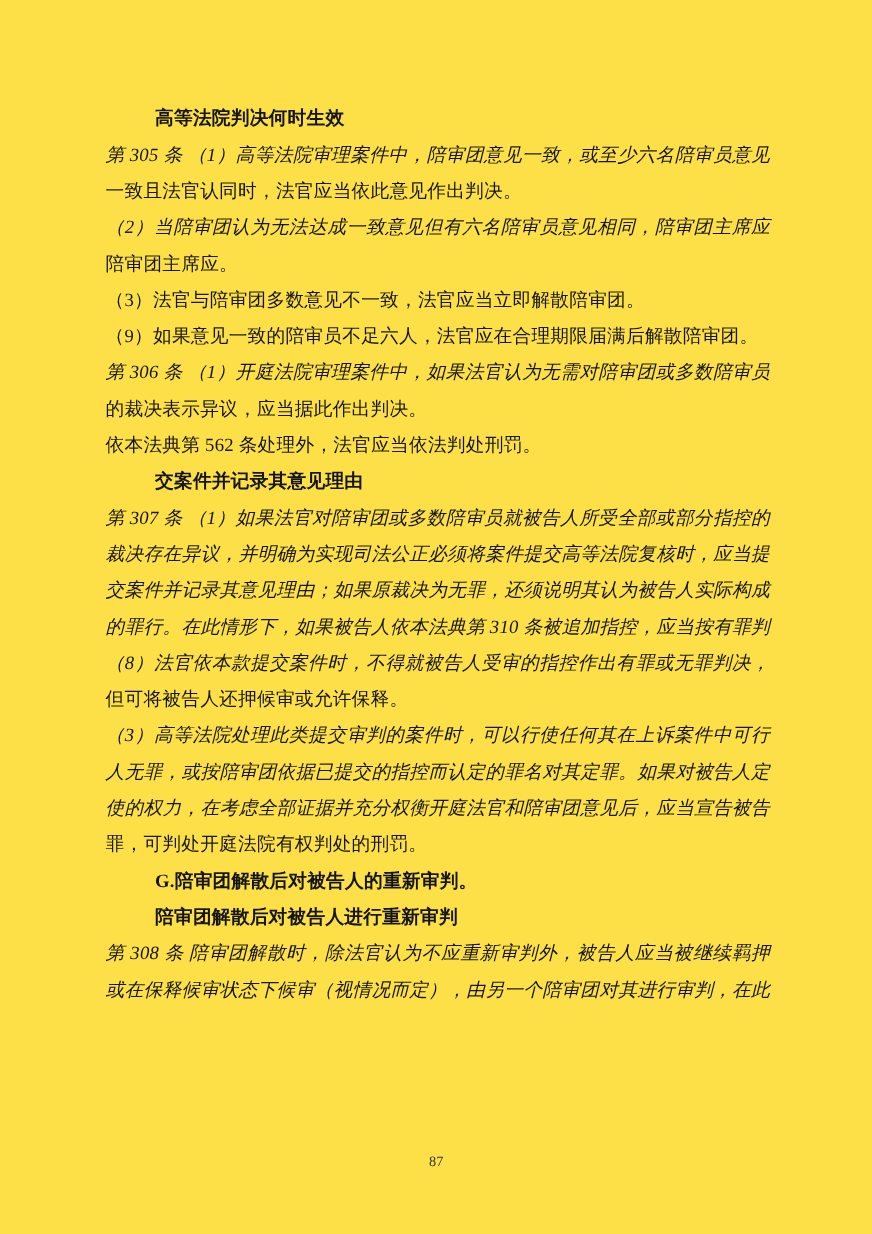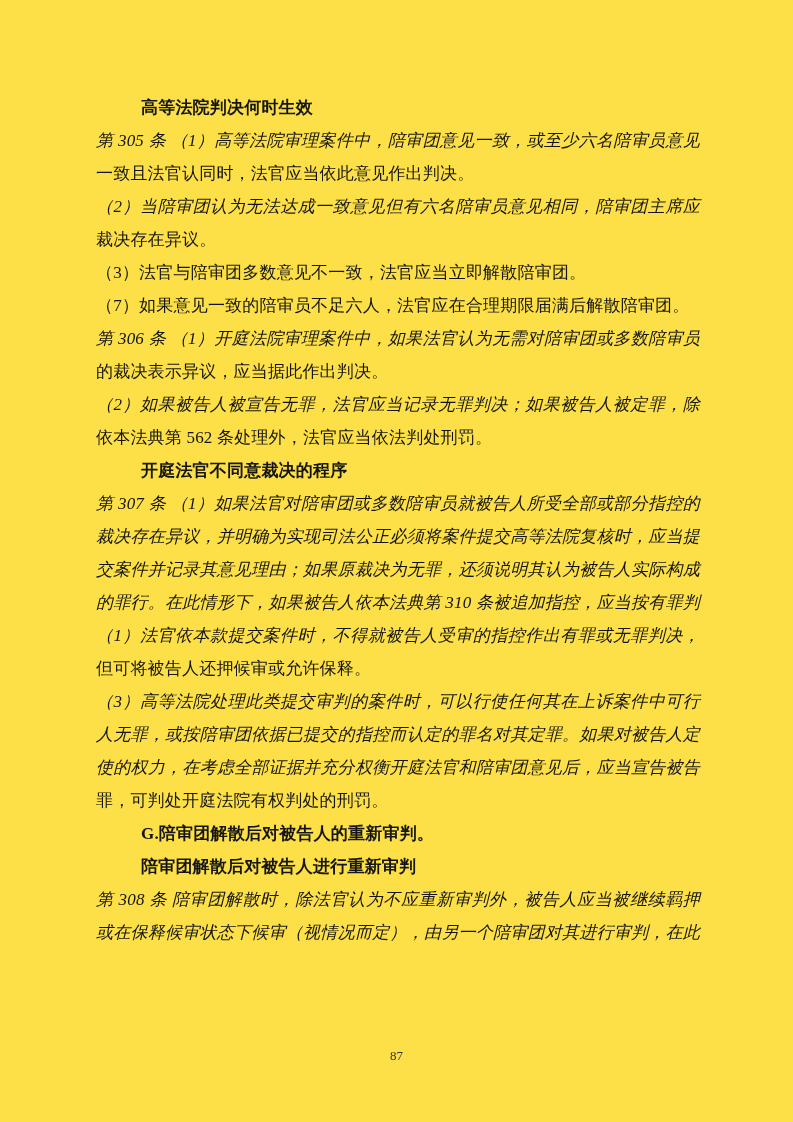--- a/index.html
+++ b/index.html
@@ -54,33 +54,32 @@
 </style>
 </head>
 <body>
 
 <div class="page">
   <div class="doc">
     <div class="ln h">高等法院判决何时生效</div>
     <div class="ln j">第 305 条 （1）高等法院审理案件中，陪审团意见一致，或至少六名陪审员意见</div>
     <div class="ln">一致且法官认同时，法官应当依此意见作出判决。</div>
     <div class="ln j">（2）当陪审团认为无法达成一致意见但有六名陪审员意见相同，陪审团主席应</div>
-    <div class="ln">裁决存在异议。</div>
+    <div class="ln">陪审团主席应。</div>
     <div class="ln">（3）法官与陪审团多数意见不一致，法官应当立即解散陪审团。</div>
-    <div class="ln">（7）如果意见一致的陪审员不足六人，法官应在合理期限届满后解散陪审团。</div>
+    <div class="ln">（9）如果意见一致的陪审员不足六人，法官应在合理期限届满后解散陪审团。</div>
     <div class="ln j">第 306 条 （1）开庭法院审理案件中，如果法官认为无需对陪审团或多数陪审员</div>
     <div class="ln">的裁决表示异议，应当据此作出判决。</div>
-    <div class="ln j">（2）如果被告人被宣告无罪，法官应当记录无罪判决；如果被告人被定罪，除</div>
     <div class="ln">依本法典第 562 条处理外，法官应当依法判处刑罚。</div>
-    <div class="ln h">开庭法官不同意裁决的程序</div>
+    <div class="ln h">交案件并记录其意见理由</div>
     <div class="ln j">第 307 条 （1）如果法官对陪审团或多数陪审员就被告人所受全部或部分指控的</div>
     <div class="ln j">裁决存在异议，并明确为实现司法公正必须将案件提交高等法院复核时，应当提</div>
     <div class="ln j">交案件并记录其意见理由；如果原裁决为无罪，还须说明其认为被告人实际构成</div>
     <div class="ln j">的罪行。在此情形下，如果被告人依本法典第 310 条被追加指控，应当按有罪判</div>
-    <div class="ln j">（1）法官依本款提交案件时，不得就被告人受审的指控作出有罪或无罪判决，</div>
+    <div class="ln j">（8）法官依本款提交案件时，不得就被告人受审的指控作出有罪或无罪判决，</div>
     <div class="ln">但可将被告人还押候审或允许保释。</div>
     <div class="ln j">（3）高等法院处理此类提交审判的案件时，可以行使任何其在上诉案件中可行</div>
     <div class="ln j">人无罪，或按陪审团依据已提交的指控而认定的罪名对其定罪。如果对被告人定</div>
     <div class="ln j">使的权力，在考虑全部证据并充分权衡开庭法官和陪审团意见后，应当宣告被告</div>
     <div class="ln">罪，可判处开庭法院有权判处的刑罚。</div>
     <div class="ln h">G.陪审团解散后对被告人的重新审判。</div>
     <div class="ln h">陪审团解散后对被告人进行重新审判</div>
     <div class="ln j">第 308 条 陪审团解散时，除法官认为不应重新审判外，被告人应当被继续羁押</div>
     <div class="ln j">或在保释候审状态下候审（视情况而定），由另一个陪审团对其进行审判，在此</div>
   </div>

